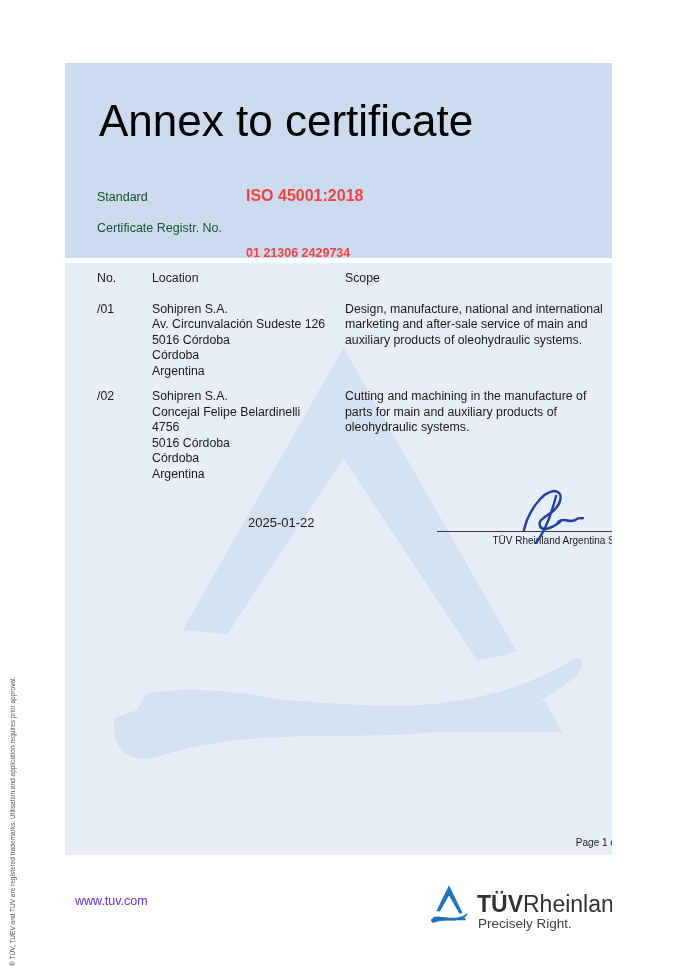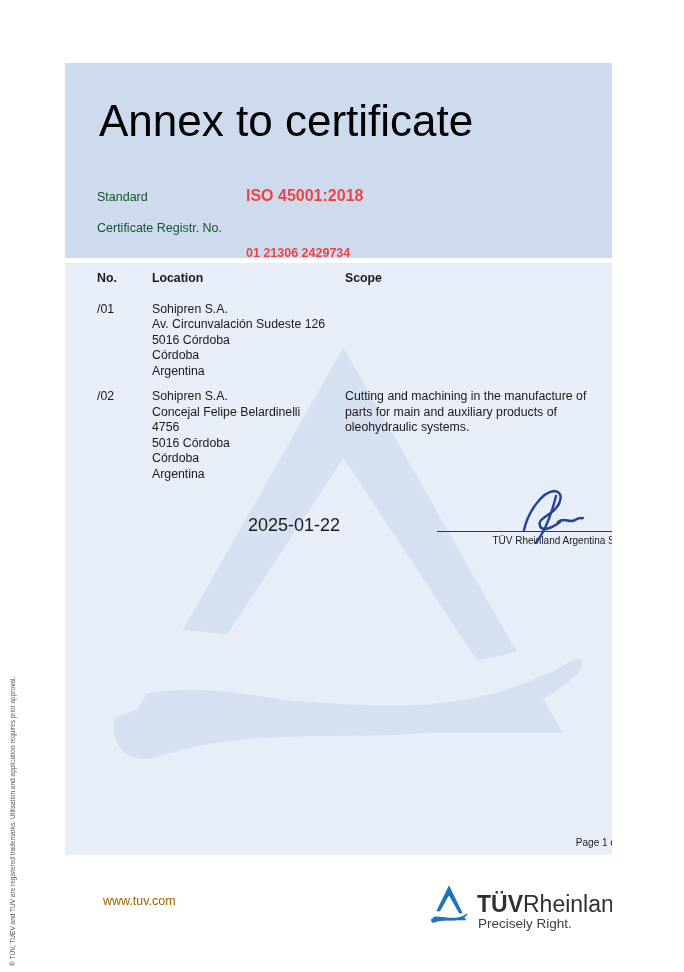--- a/index.html
+++ b/index.html
@@ -17,30 +17,30 @@
   .std-value{top:187px;font-size:16px;}
   .reg-label{top:221px;}
   .reg-value{top:221px;font-size:12.5px;margin-top:25px;}
 
   .watermark{position:absolute;left:100px;top:333px;width:487px;height:462px;color:var(--watermark,#d5e1f1);z-index:0;}
   .gapwave-body{fill:var(--body-band,#e8eef7);}
   .gapwave-white{fill:#ffffff;}
 
   .t-grid{position:absolute;left:97px;top:271px;width:523px;z-index:2;font-size:12.3px;line-height:15.5px;}
   .t-head,.t-row{display:grid;grid-template-columns:55px 193px 1fr;}
-  .t-head{font-weight:bold;margin-bottom:15px;}
+  .t-head{font-weight:normal;margin-bottom:15px;}
   .t-row{margin-bottom:10px;}
 
-  .date{position:absolute;left:248px;top:515px;font-size:18px;z-index:2;}
+  .date{position:absolute;left:248px;top:515px;font-size:13px;z-index:2;}
   .sig-line{position:absolute;left:437px;top:531px;width:190px;border-top:1px solid #3a3a3a;z-index:2;}
   .sig-block{position:absolute;left:417px;top:534px;width:210px;text-align:right;font-size:10px;line-height:13.5px;z-index:3;}
   .signature{position:absolute;left:512px;top:486px;width:72px;height:60px;z-index:4;color:var(--signature-blue,#23409a);}
   .page-indicator{position:absolute;left:437px;top:837px;width:190px;text-align:right;font-size:10px;z-index:2;}
 
-  .website{position:absolute;left:75px;top:894px;font-size:12.5px;color:#a16207;z-index:2;text-decoration:none;margin-left:28px;}
+  .website{position:absolute;left:75px;top:894px;font-size:12.5px;color:#6d28d9;z-index:2;text-decoration:none;}
   .brand{position:absolute;left:477px;top:888px;z-index:2;color:#303030;font-size:23px;line-height:24px;white-space:nowrap;}
   .brand .b{font-weight:bold;}
   .brand sup{font-size:9px;color:#555;vertical-align:super;}
   .tagline{position:absolute;left:478px;top:916px;font-size:13.5px;color:#3f3f3f;z-index:2;}
   .brand-triangle{position:absolute;left:430px;top:884px;width:38px;height:42px;color:var(--brand-blue,#2173b8);z-index:2;}
 
   .side-note{
     position:absolute;left:9px;top:966px;transform:rotate(-90deg);transform-origin:0 0;
     font-size:6.5px;color:var(--muted-text,#555);white-space:nowrap;width:max-content;z-index:2;
   }
@@ -72,20 +72,25 @@
     </div>
     <div id="rows-container">
     <div class="t-row">
       <div class="col-no">/01</div>
       <div class="col-loc">
             <div>Sohipren S.A.</div>
             <div>Av. Circunvalación Sudeste 126</div>
             <div>5016 Córdoba</div>
             <div>Córdoba</div>
             <div>Argentina</div>
+          </div>
+      <div class="col-scope">
+            <div>Design, manufacture, national and international</div>
+            <div>marketing and after-sale service of main and</div>
+            <div>auxiliary products of oleohydraulic systems.</div>
           </div>
     </div>
 
     <div class="t-row">
       <div class="col-no">/02</div>
       <div class="col-loc">
             <div>Sohipren S.A.</div>
             <div>Concejal Felipe Belardinelli</div>
             <div>4756</div>
             <div>5016 Córdoba</div>

